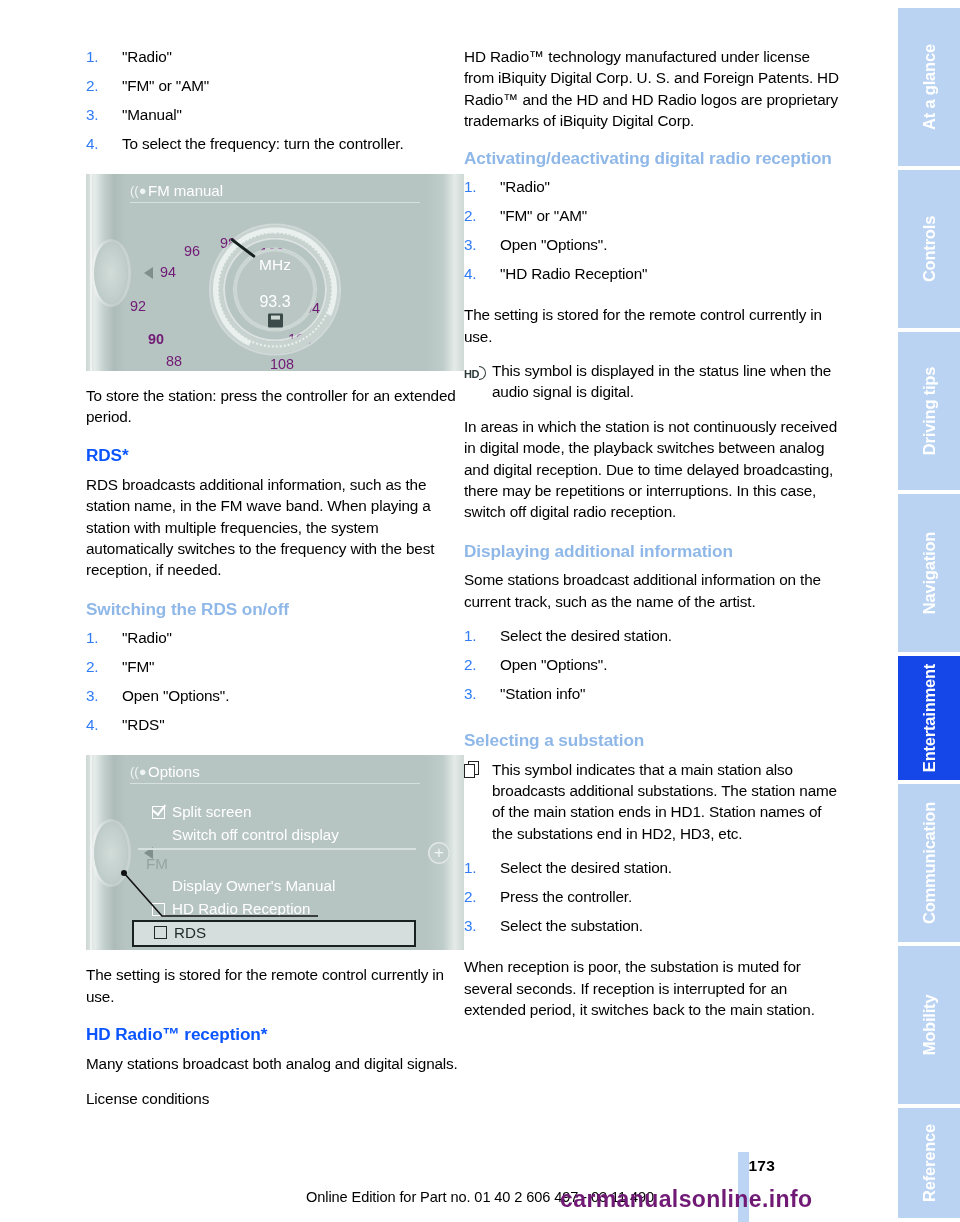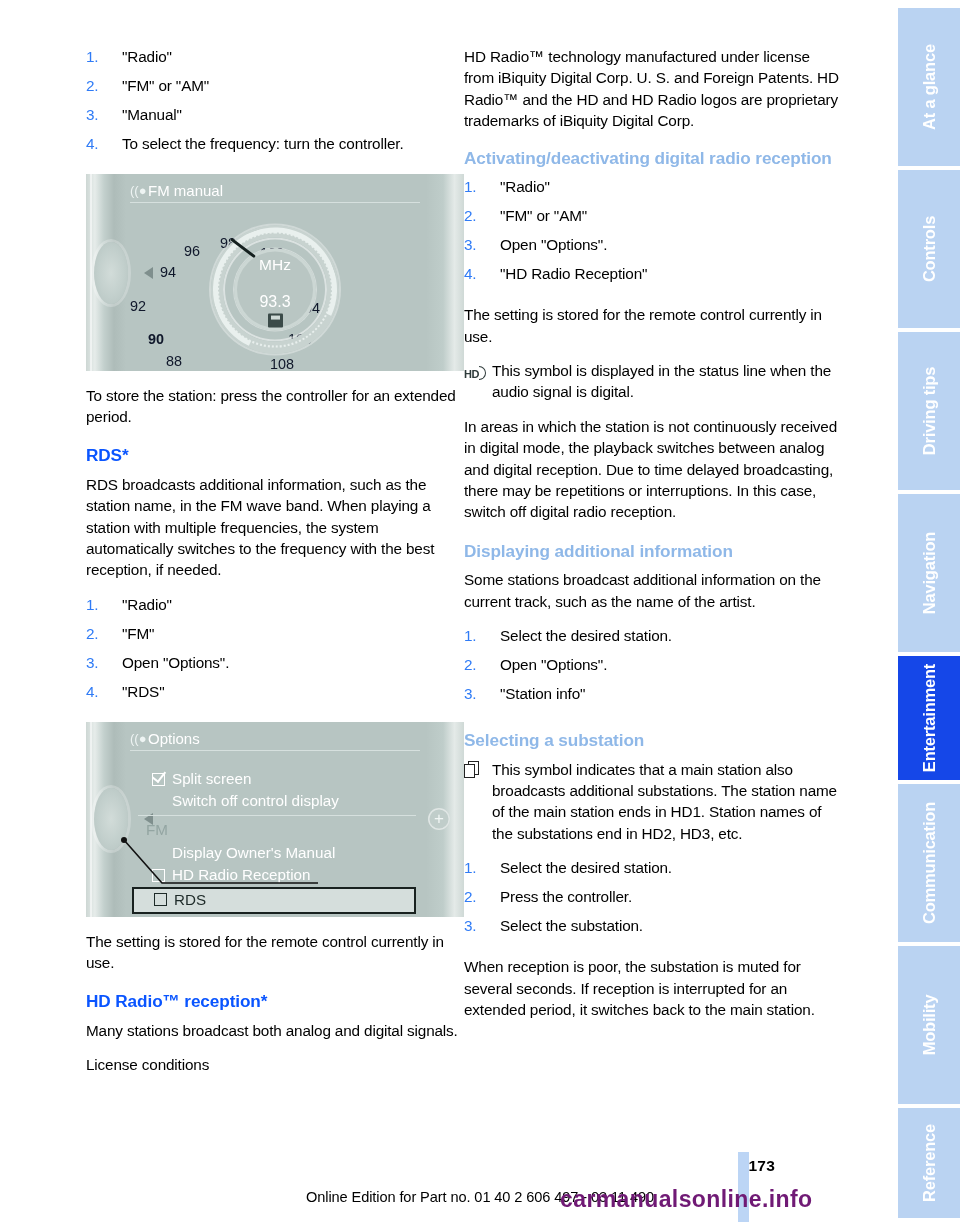--- a/index.html
+++ b/index.html
@@ -164,21 +164,21 @@
     display:block;margin:3px auto 0;width:15px;height:14px;
     background:#3b4b49;border-radius:1px;position:relative;
   }
   .save-ico:after{
     content:"";position:absolute;left:3px;top:2px;width:9px;height:4px;background:#cfdad7;
   }
   .needle{
     position:absolute;left:14px;top:30px;width:30px;height:3px;background:#15201f;
     transform:rotate(37deg);transform-origin:100% 50%;border-radius:2px;
   }
-  .fl{position:absolute;color:#0f172a;font-size:14.4px;white-space:nowrap;}
+  .fl{position:absolute;color:#701a75;font-size:14.4px;white-space:nowrap;}
 
   
   .menu{
     position:absolute;left:52px;right:48px;top:30px;bottom:4px;
     color:#ffffff;font-size:15.2px;margin-top:16px;
   }
   .menu .row{height:22.5px;line-height:22.5px;padding-left:34px;position:relative;white-space:nowrap;}
   .menu .row.dim{color:#93a5a2;padding-left:8px;}
   .menu .divider{height:1.5px;background:#d6e0de;margin:2px 0 3px 0;}
   .menu .cbox{
@@ -289,20 +289,21 @@
           </div>
         </div>
       </div>
     </div>
 
     <p class="body">To store the station: press the controller for an extended period.</p>
 
     <h2 class="sect">RDS*</h2>
     <p class="body">RDS broadcasts additional information, such as the station name, in the FM wave band. When playing a station with multiple frequencies, the system automatically switches to the frequency with the best reception, if needed.</p>
 
+    <h3 class="sub">Switching the RDS on/off</h3>
     <ol class="steps">
       <li><span class="num">1.</span><span>"Radio"</span></li>
       <li><span class="num">2.</span><span>"FM"</span></li>
       <li><span class="num">3.</span><span>Open "Options".</span></li>
       <li><span class="num">4.</span><span>"RDS"</span></li>
     </ol>
 
     <div class="illus illus-2">
       <div class="bezel"></div>
       <div class="knob"></div>

